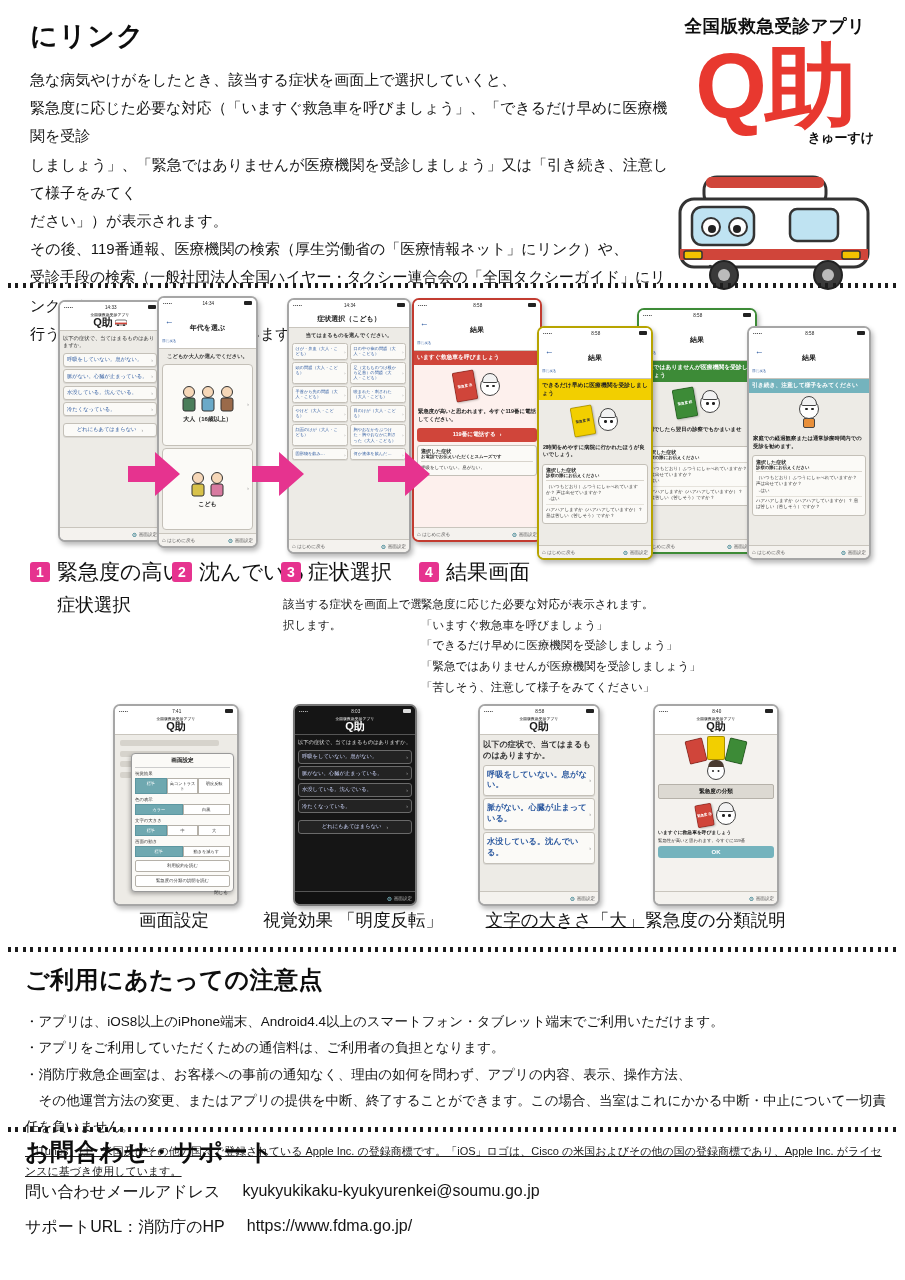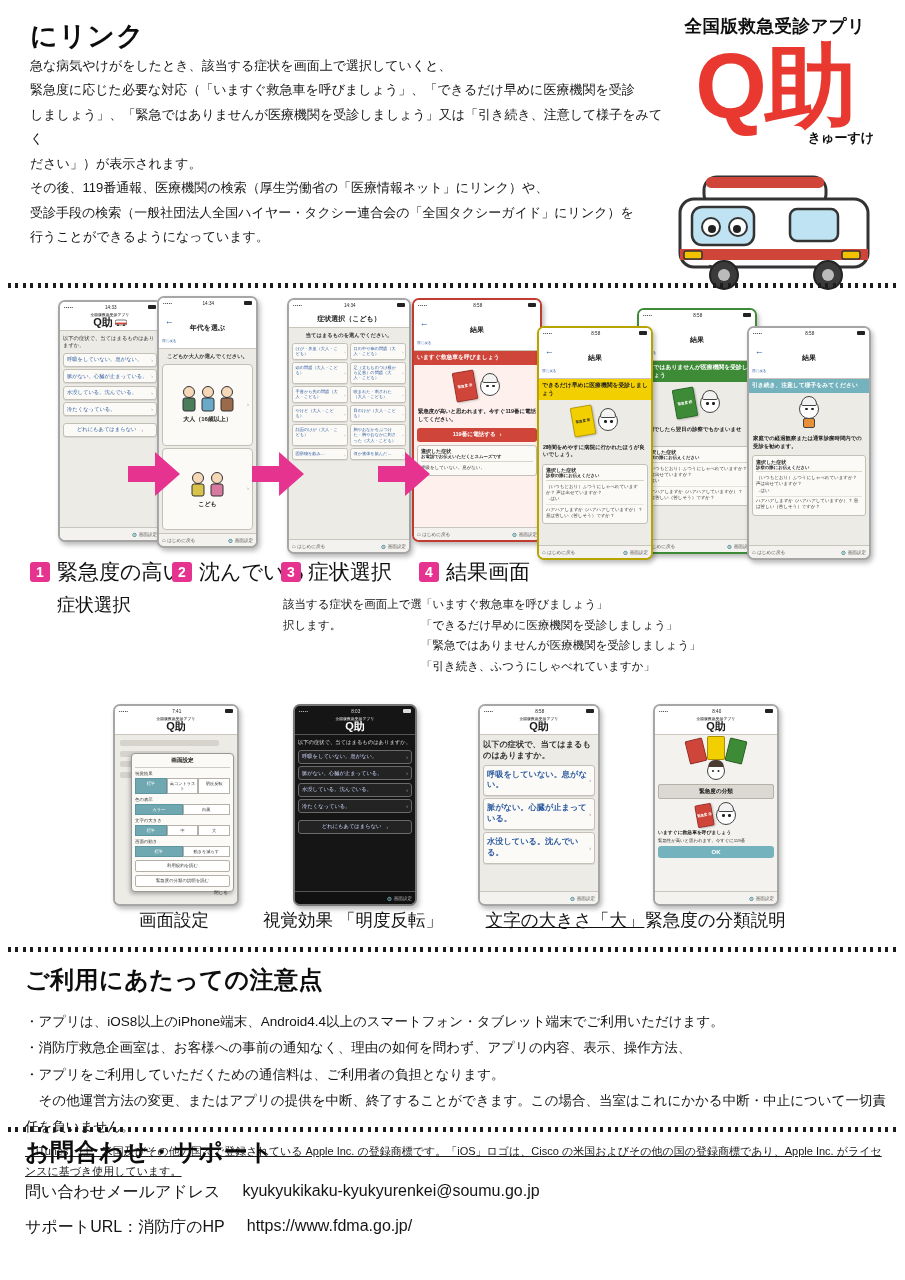--- a/index.html
+++ b/index.html
@@ -1,21 +1,21 @@
 <!DOCTYPE html>
 <html><head>
 <meta charset="utf-8">
 <style>
   html,body{margin:0;padding:0;}
   body{width:905px;height:1280px;background:#fff;font-family:"Liberation Sans",sans-serif;color:#111;position:relative;overflow:hidden;}
 
   
   .intro{position:absolute;left:30px;top:18px;width:645px;}
   .h1{font-size:27px;font-weight:bold;letter-spacing:1px;color:#0d0d0d;}
-  .intro-body{margin-top:0;font-size:13px;line-height:1.88;color:#141414;}
+  .intro-body{margin-top:12px;font-size:15px;line-height:1.88;color:#141414;}
 
   
   .logo-block{position:absolute;left:650px;top:14px;width:250px;text-align:center;}
   .logo-tag{font-size:17.5px;font-weight:bold;color:#0d0d0d;letter-spacing:.5px;}
   .logo-name{font-size:92px;font-weight:bold;color:#e8382f;line-height:1.05;letter-spacing:-2px;
     text-shadow:-3px -3px 0 #fff,3px -3px 0 #fff,-3px 3px 0 #fff,3px 3px 0 #fff,0 -4px 0 #fff,0 4px 0 #fff,-4px 0 0 #fff,4px 0 0 #fff;}
   .logo-reading{font-size:13px;font-weight:bold;text-align:right;margin:-6px 26px 0 0;color:#0d0d0d;}
   .amb-wrap{margin-top:4px;}
 
   
@@ -539,24 +539,25 @@
         <span class="stitle">症状選択</span>
       </div>
     <div class="sdesc">該当する症状を画面上で選択します。</div>
   </div>
   <div class="step" id="s4">
     <div class="srow">
         <span class="badge">4</span>
         <span class="stitle">結果画面</span>
       </div>
     <div class="sdesc">
+      <div>緊急度に応じた必要な対応が表示されます。</div>
       <div>「いますぐ救急車を呼びましょう」</div>
       <div>「できるだけ早めに医療機関を受診しましょう」</div>
       <div>「緊急ではありませんが医療機関を受診しましょう」</div>
-      <div>「引き続き、ふつうにしゃべれていますか」</div>
+      <div>「苦しそう、注意して様子をみてください」</div>
     </div>
   </div>
 </div>
 
 <div class="row2">
 
   <div class="phone" id="pa">
     <div class="sbar">
       <span class="sig">•••••</span>
       <span class="stime">7:41</span>
@@ -730,22 +731,22 @@
   <div class="r2cap" id="cap3">文字の大きさ「大」</div>
   <div class="r2cap" id="cap4">緊急度の分類説明</div>
 </div>
 
 <div class="dots" id="dots2"></div>
 
 <div class="notes">
   <div class="h2">ご利用にあたっての注意点</div>
   <div class="bullets">
     <div>・アプリは、iOS8以上のiPhone端末、Android4.4以上のスマートフォン・タブレット端末でご利用いただけます。</div>
+    <div>・アプリをご利用していただくための通信料は、ご利用者の負担となります。</div>
     <div>・消防庁救急企画室は、お客様への事前の通知なく、理由の如何を問わず、アプリの内容、表示、操作方法、</div>
-    <div>・アプリをご利用していただくための通信料は、ご利用者の負担となります。</div>
     <div>　その他運営方法の変更、またはアプリの提供を中断、終了することができます。この場合、当室はこれにかかる中断・中止について一切責任を負いません。</div>
   </div>
   <div class="legal">
     <div>「iTunes」は、米国及びその他の国々で登録されている Apple Inc. の登録商標です。「iOS」ロゴは、Cisco の米国およびその他の国の登録商標であり、Apple Inc. がライセンスに基づき使用しています。</div>
   </div>
 </div>
 
 <div class="dots" id="dots3"></div>
 
 <div class="contact">

